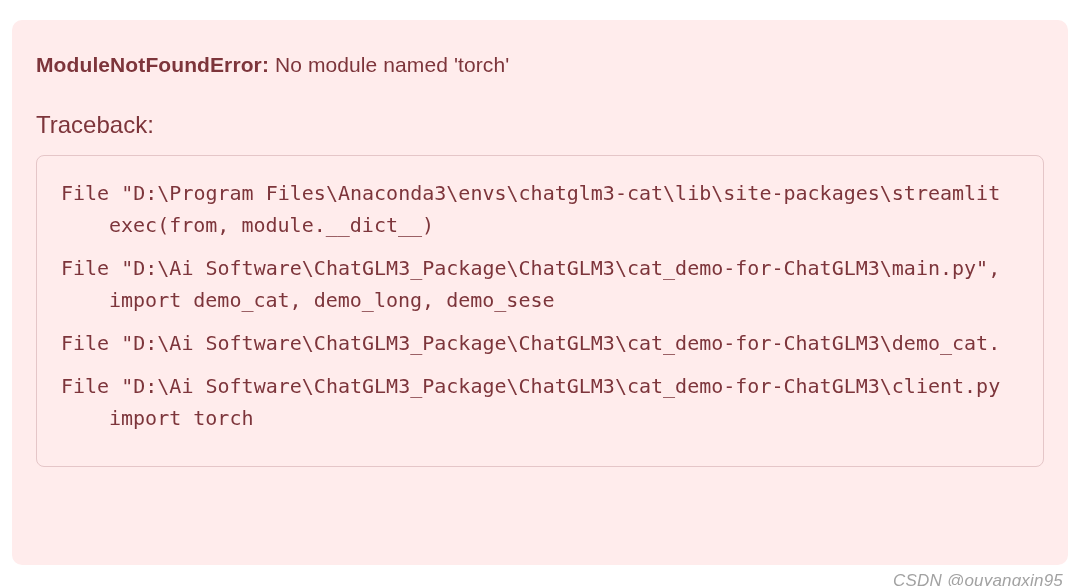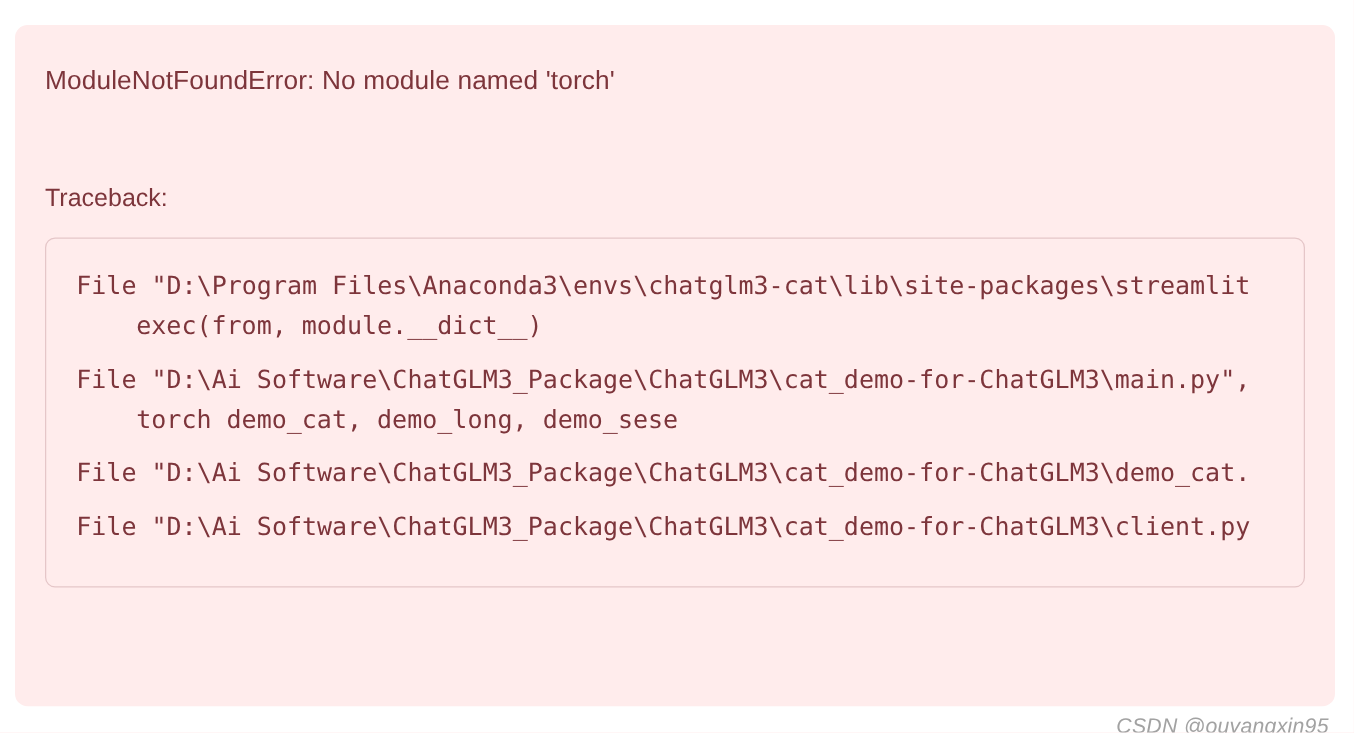--- a/index.html
+++ b/index.html
@@ -25,25 +25,25 @@
     border-radius: 10px;
     color: #7d353b;
     padding: 31px 24px 0 24px;
   }
   .title {
     font-size: 21px;
     line-height: 27px;
     letter-spacing: 0.1px;
   }
   .title .err-name {
-    font-weight: 400;
+    font-weight: 700;
   }
   .tb-label {
-    margin-top: 69px;
-    font-size: 20px;
+    margin-top: 34px;
+    font-size: 24px;
     line-height: 25px;
   }
   .codebox {
     margin-top: 18px;
     box-sizing: border-box;
     width: 1008px;
     border: 1px solid #e5c6c8;
     border-radius: 8px;
     padding: 21px 0 32px 24px;
     font-family: "DejaVu Sans Mono", monospace;
@@ -84,24 +84,25 @@
 
   <div class="tb-label">Traceback:</div>
 
   <div class="codebox">
     <div class="frame">
       <div class="file-line">File "D:\Program Files\Anaconda3\envs\chatglm3-cat\lib\site-packages\streamlit</div>
       <div class="code-line">exec(from, module.__dict__)</div>
     </div>
     <div class="frame">
       <div class="file-line">File "D:\Ai Software\ChatGLM3_Package\ChatGLM3\cat_demo-for-ChatGLM3\main.py",</div>
-      <div class="code-line">torch demo_cat, demo_long, demo_sese</div>
+      <div class="code-line">import demo_cat, demo_long, demo_sese</div>
     </div>
     <div class="frame">
       <div class="file-line">File "D:\Ai Software\ChatGLM3_Package\ChatGLM3\cat_demo-for-ChatGLM3\demo_cat.</div>
     </div>
     <div class="frame">
       <div class="file-line">File "D:\Ai Software\ChatGLM3_Package\ChatGLM3\cat_demo-for-ChatGLM3\client.py</div>
+      <div class="code-line">import torch</div>
     </div>
   </div>
 </div>
 
 <div class="watermark">CSDN @ouyangxin95</div>
 
 </body></html>

